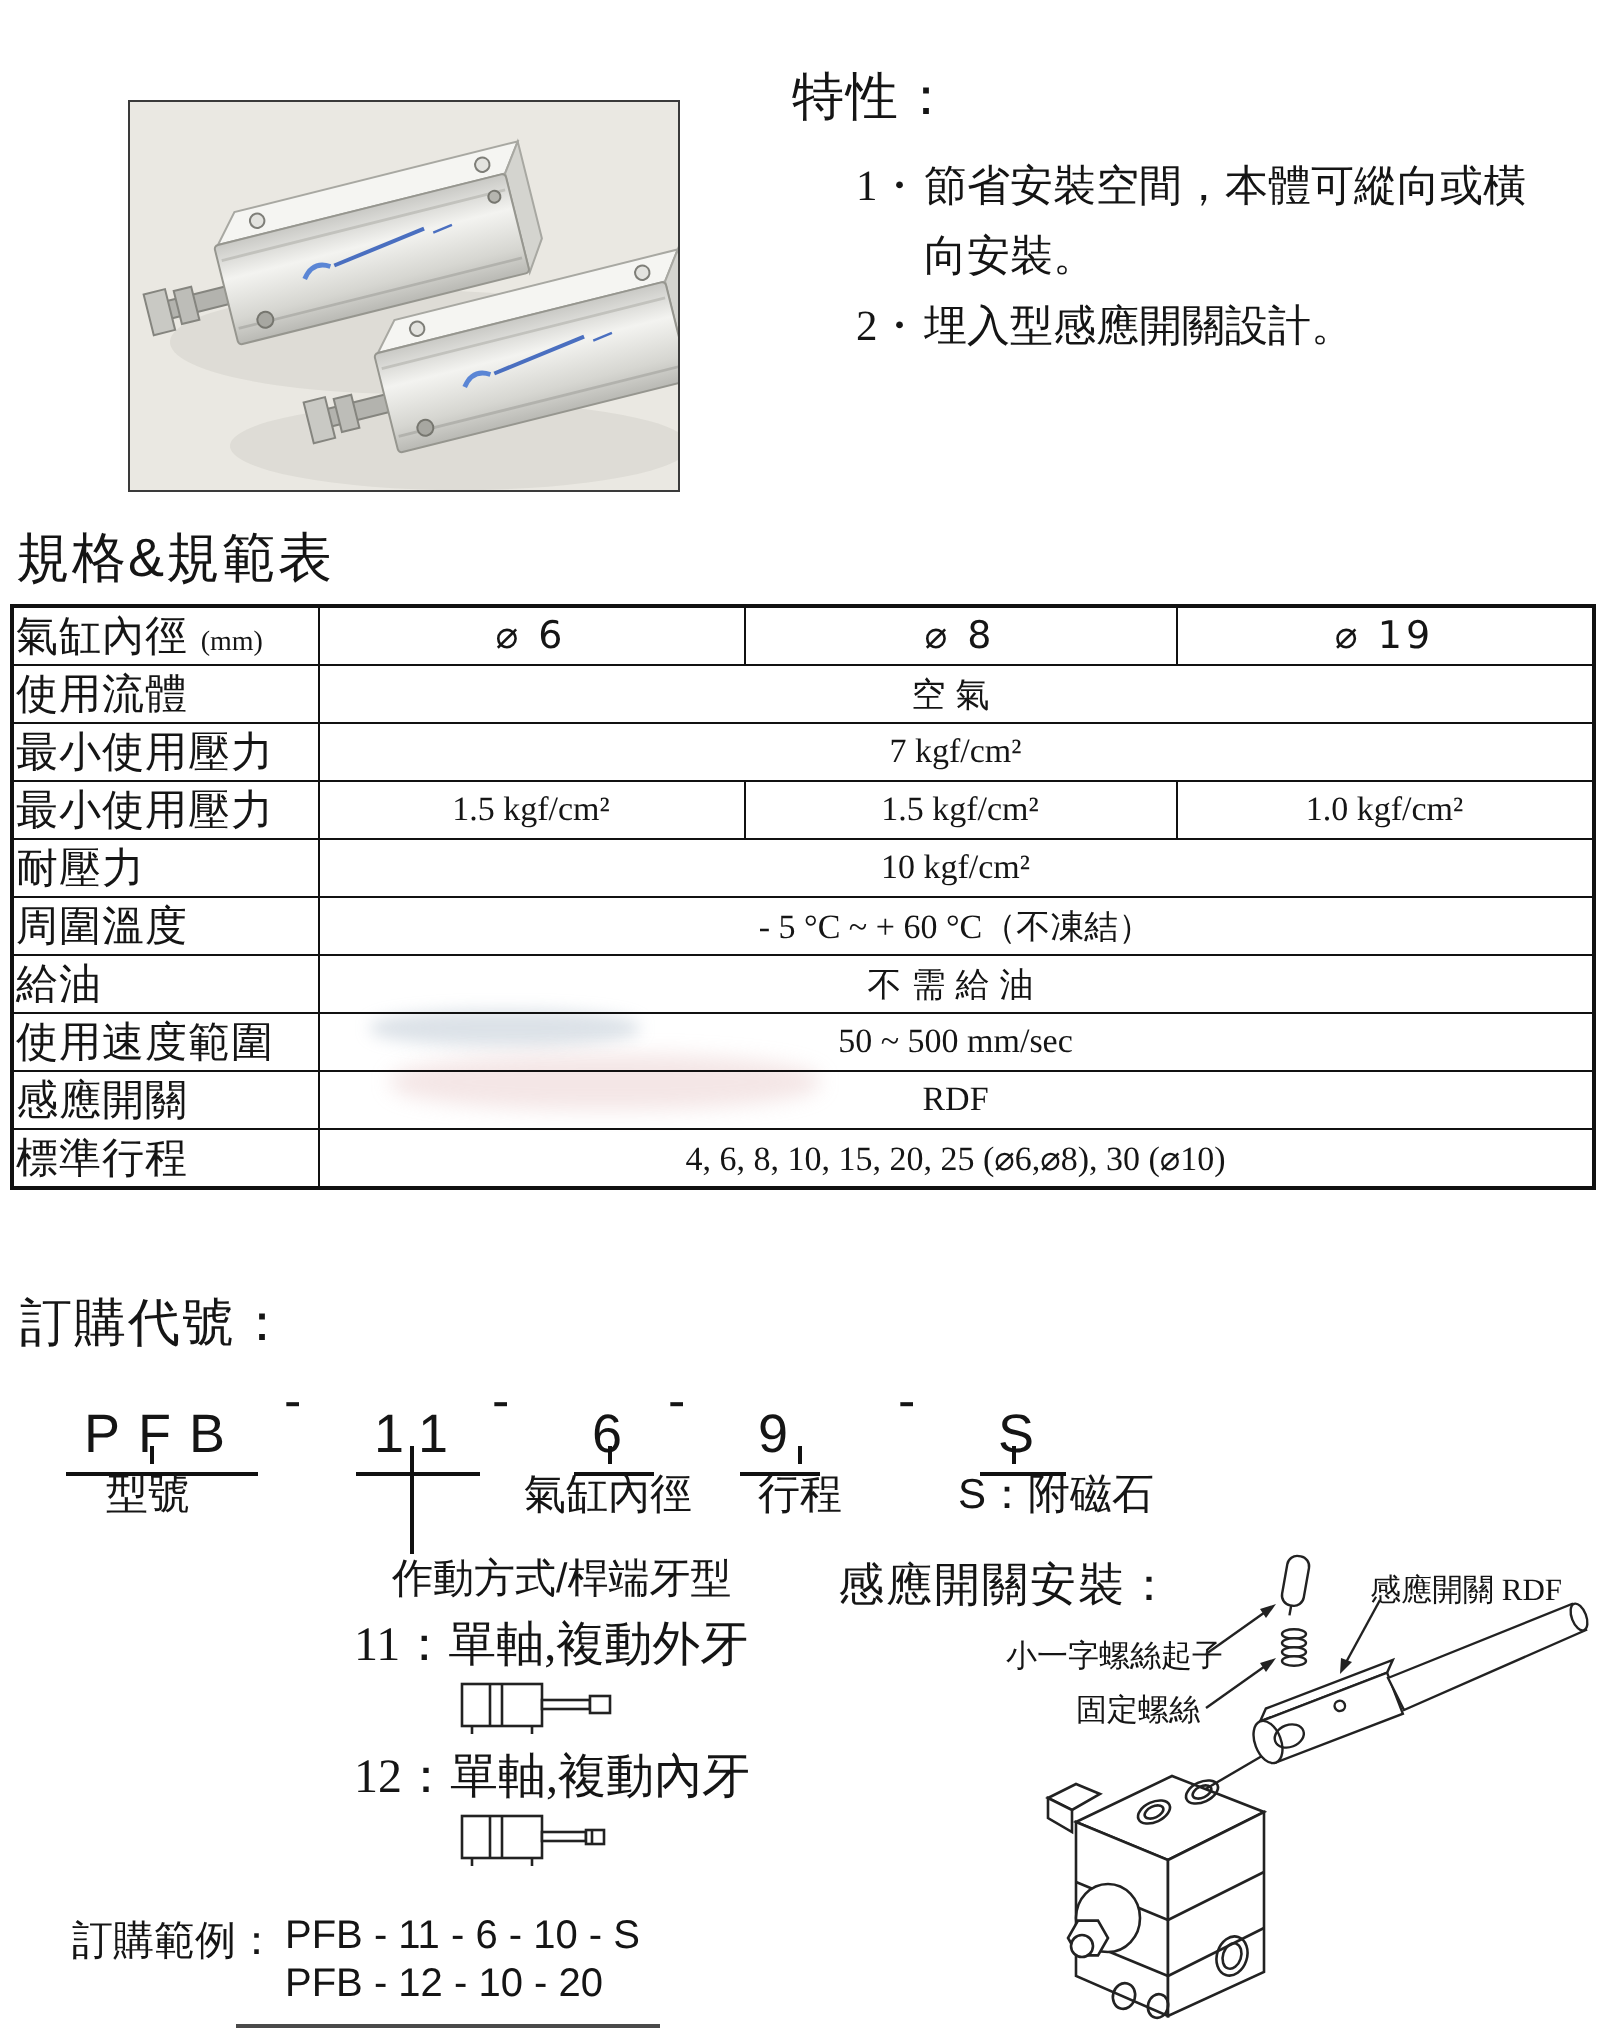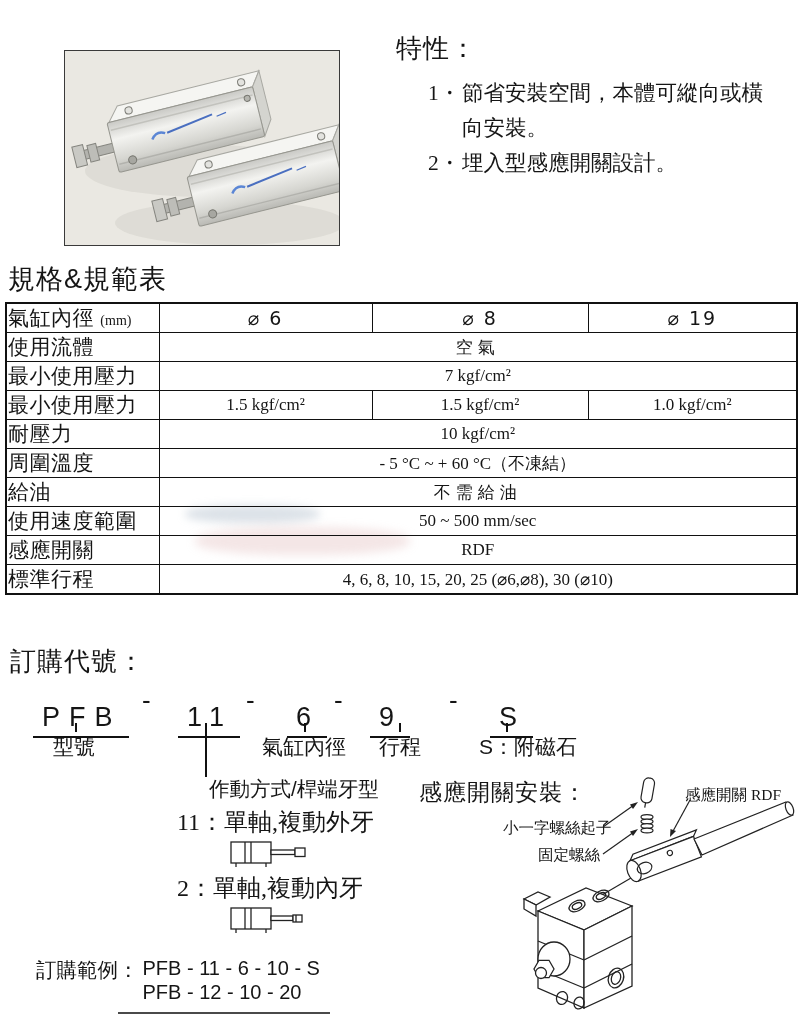--- a/index.html
+++ b/index.html
@@ -39,21 +39,21 @@
   .order-title { left:10px; top:644px; font-size:26px; letter-spacing:1px; }
   .code-area { left:0; top:686px; width:620px; height:95px; }
   .seg { position:absolute; top:16px; font-size:27px; letter-spacing:9px;
          border-bottom:2px solid #111; padding:0 7px 3px 9px; }
   .dash { position:absolute; top:-1px; font-size:26px; }
   .tick { position:absolute; width:2px; background:#111; }
   .code-lbl { position:absolute; top:47px; font-size:21px; }
 
   
   .action-block { left:172px; top:775px; width:245px; }
-  .action-title { font-size:20.5px; margin-left:37px; }
+  .action-title { font-size:20.5px; margin-left:24px; }
   .action-item { font-family:"Liberation Serif", serif; font-size:24px; margin:3px 0 0 5px; }
   .cyl-glyph { margin:1px 0 0 58px; display:block; }
 
   
   .sensor-title { left:419px; top:777px; font-size:23px; letter-spacing:1px; }
   .sensor-lbl { position:absolute; font-family:"Liberation Serif", serif; font-size:15.5px; }
   .lbl-driver { left:503px; top:818px; }
   .lbl-screw  { left:538px; top:845px;text-align:right; }
   .lbl-switch { left:685px; top:785px; }
   .sensor-svg { left:480px; top:775px; }
@@ -222,21 +222,21 @@
     <g stroke="#222" stroke-width="1.3" fill="#fff">
       <rect x="1" y="3" width="40" height="21"></rect>
       <line x1="15" y1="3" x2="15" y2="24"></line>
         <line x1="21" y1="3" x2="21" y2="24"></line>
       <rect x="41" y="11" width="24" height="4.5"></rect>
       <rect x="65" y="9" width="10" height="8.5"></rect>
       <line x1="6" y1="24" x2="6" y2="28"></line>
         <line x1="36" y1="24" x2="36" y2="28"></line>
     </g>
   </svg>
-  <div class="action-item">2：單軸,複動內牙</div>
+  <div class="action-item">12：單軸,複動內牙</div>
   <svg class="cyl-glyph" width="80" height="30" viewBox="0 0 80 30">
     <g stroke="#222" stroke-width="1.3" fill="#fff">
       <rect x="1" y="3" width="40" height="21"></rect>
       <line x1="15" y1="3" x2="15" y2="24"></line>
         <line x1="21" y1="3" x2="21" y2="24"></line>
       <rect x="41" y="11" width="22" height="4.5"></rect>
       <rect x="63" y="10" width="9" height="7"></rect>
       <line x1="66" y1="10" x2="66" y2="17"></line>
       <line x1="6" y1="24" x2="6" y2="28"></line>
         <line x1="36" y1="24" x2="36" y2="28"></line>

